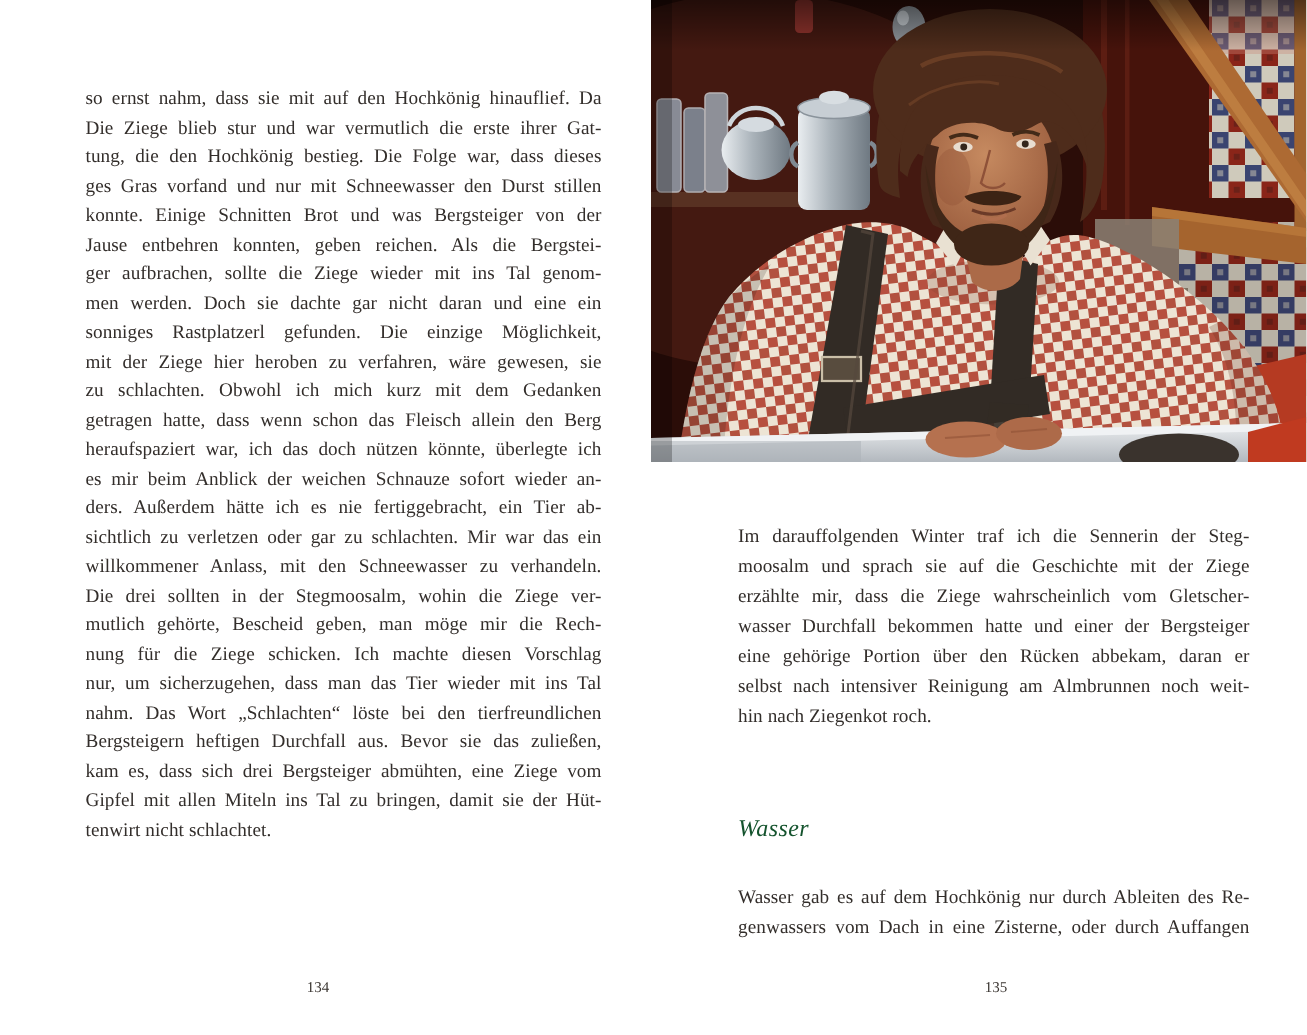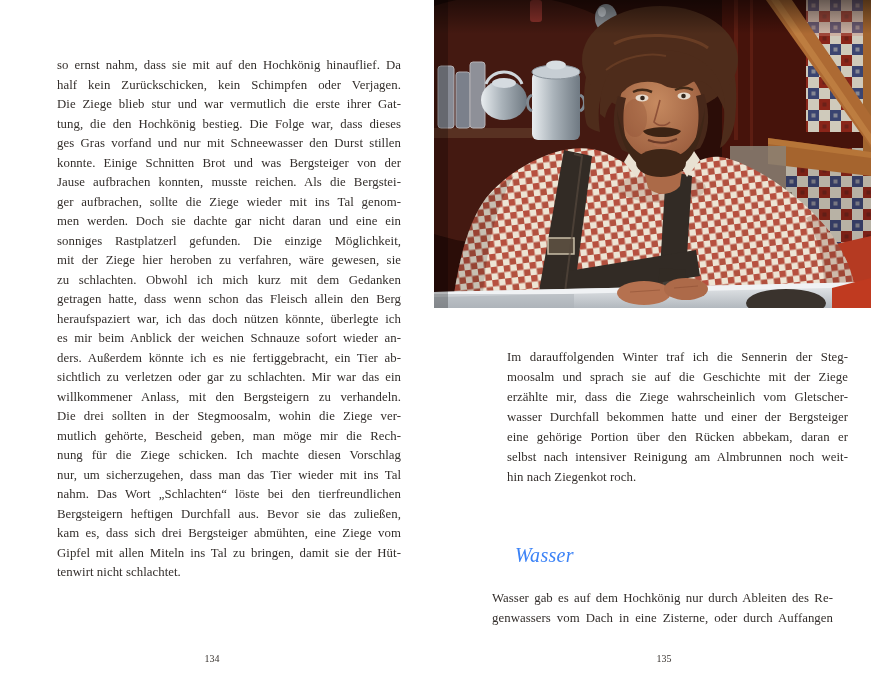--- a/index.html
+++ b/index.html
@@ -9,61 +9,60 @@
   }
   .text-block { position:absolute; font-size:12.8px; }
   .text-block .line {
     line-height:19.5px; height:19.5px;
     text-align:justify; text-align-last:justify;
     letter-spacing:0.05px;
   }
   .rcol .line { line-height:20px; height:20px; }
   .text-block .line.last-noj { text-align-last:left; }
   .left-col  { left:57px;  top:56px;  width:344px; }
-  .rp1       { left:507px; top:347px; width:341px; }
+  .rp1       { left:492px; top:347px; width:341px; }
   .rp2       { left:492px; top:588px; width:341px; }
   .section-heading {
-    position:absolute; left:515px; top:544px; margin:0;
-    font-size:20px; font-style:italic; font-weight:normal;
-    color:#3b82f6; letter-spacing:0.3px;
+    position:absolute; left:492px; top:544px; margin:0;
+    font-size:16px; font-style:italic; font-weight:normal;
+    color:#14532d; letter-spacing:0.3px;
   }
   .page-number {
     position:absolute; top:653px; width:40px; text-align:center;
     font-size:10px; color:#3a3531;
   }
   .pn-left  { left:192px; }
   .pn-right { left:644px; }
   .photo { position:absolute; left:434px; top:0; width:437px; height:308px; margin:0; }
   .photo svg { display:block; width:437px; height:308px; }
 </style>
 </head>
 <body>
 
 <div class="spread">
 
   <section>
     <div class="text-block left-col">
         <div class="line">so ernst nahm, dass sie mit auf den Hochkönig hinauflief. Da</div>
-        <div class="line">half kein Zurückschicken, kein Schimpfen oder Verjagen.</div>
         <div class="line">Die Ziege blieb stur und war vermutlich die erste ihrer Gat-</div>
         <div class="line">tung, die den Hochkönig bestieg. Die Folge war, dass dieses</div>
         <div class="line">ges Gras vorfand und nur mit Schneewasser den Durst stillen</div>
         <div class="line">konnte. Einige Schnitten Brot und was Bergsteiger von der</div>
-        <div class="line">Jause aufbrachen konnten, musste reichen. Als die Bergstei-</div>
+        <div class="line">Jause entbehren konnten, geben reichen. Als die Bergstei-</div>
         <div class="line">ger aufbrachen, sollte die Ziege wieder mit ins Tal genom-</div>
         <div class="line">men werden. Doch sie dachte gar nicht daran und eine ein</div>
         <div class="line">sonniges Rastplatzerl gefunden. Die einzige Möglichkeit,</div>
         <div class="line">mit der Ziege hier heroben zu verfahren, wäre gewesen, sie</div>
         <div class="line">zu schlachten. Obwohl ich mich kurz mit dem Gedanken</div>
         <div class="line">getragen hatte, dass wenn schon das Fleisch allein den Berg</div>
         <div class="line">heraufspaziert war, ich das doch nützen könnte, überlegte ich</div>
         <div class="line">es mir beim Anblick der weichen Schnauze sofort wieder an-</div>
-        <div class="line">ders. Außerdem könnte ich es nie fertiggebracht, ein Tier ab-</div>
+        <div class="line">ders. Außerdem hätte ich es nie fertiggebracht, ein Tier ab-</div>
         <div class="line">sichtlich zu verletzen oder gar zu schlachten. Mir war das ein</div>
-        <div class="line">willkommener Anlass, mit den Bergsteigern zu verhandeln.</div>
+        <div class="line">willkommener Anlass, mit den Schneewasser zu verhandeln.</div>
         <div class="line">Die drei sollten in der Stegmoosalm, wohin die Ziege ver-</div>
         <div class="line">mutlich gehörte, Bescheid geben, man möge mir die Rech-</div>
         <div class="line">nung für die Ziege schicken. Ich machte diesen Vorschlag</div>
         <div class="line">nur, um sicherzugehen, dass man das Tier wieder mit ins Tal</div>
         <div class="line">nahm. Das Wort „Schlachten“ löste bei den tierfreundlichen</div>
         <div class="line">Bergsteigern heftigen Durchfall aus. Bevor sie das zuließen,</div>
         <div class="line">kam es, dass sich drei Bergsteiger abmühten, eine Ziege vom</div>
         <div class="line">Gipfel mit allen Miteln ins Tal zu bringen, damit sie der Hüt-</div>
         <div class="line last-noj">tenwirt nicht schlachtet.</div>
       </div>

